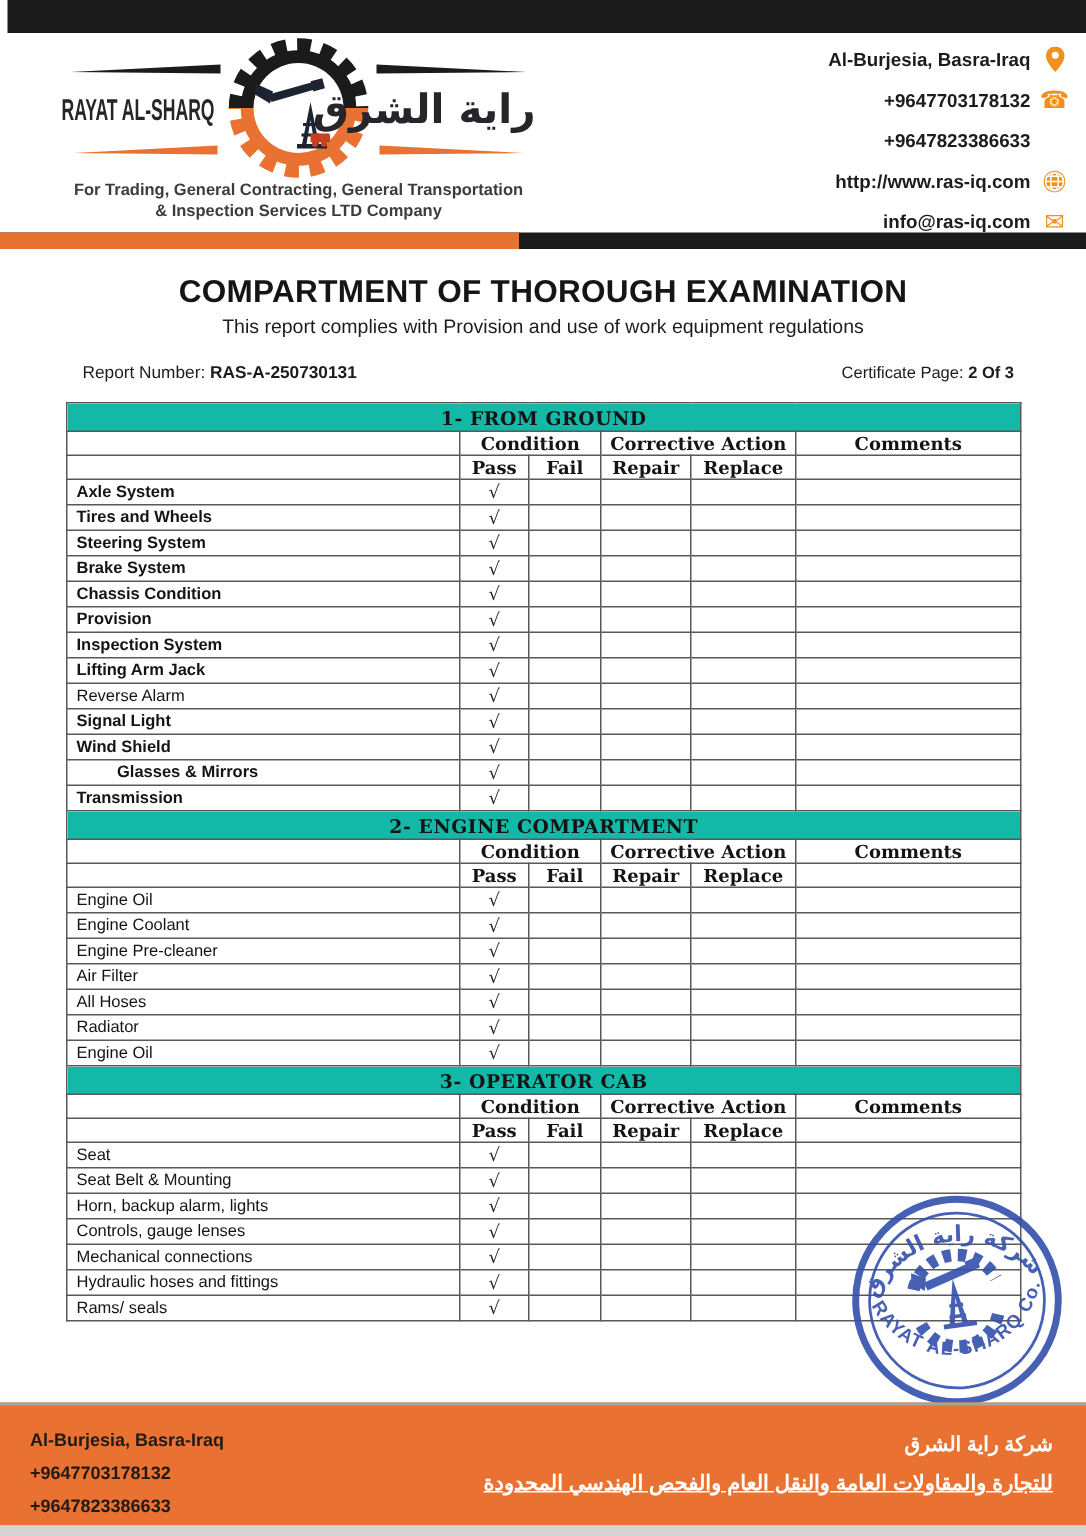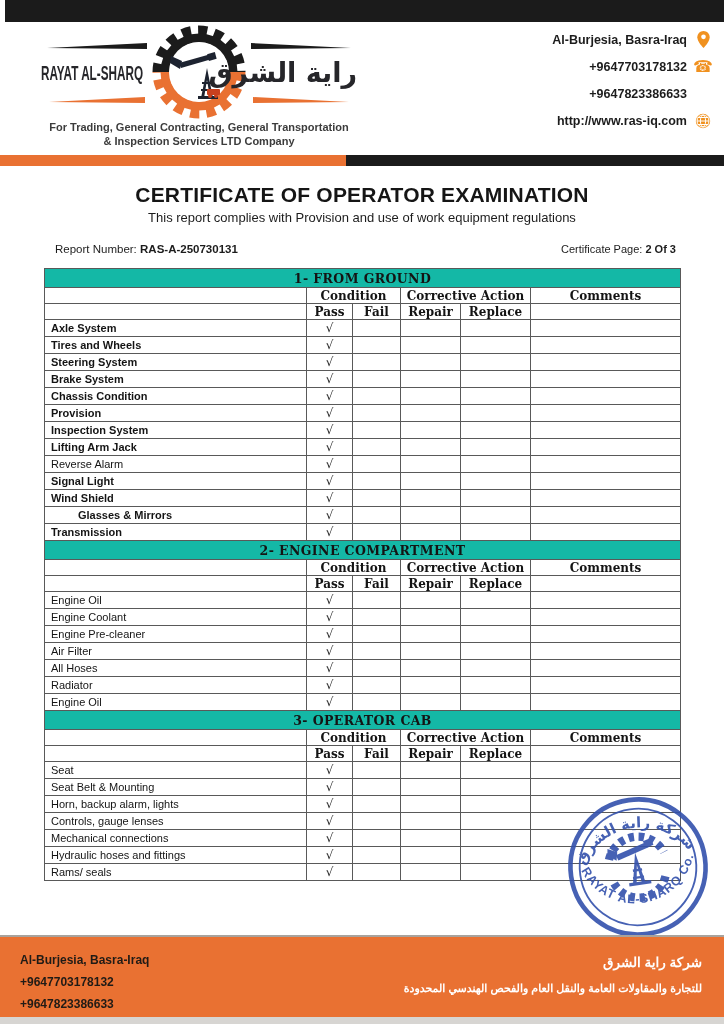--- a/index.html
+++ b/index.html
@@ -57,21 +57,21 @@
            pointer-events:none; }
 
   
   .footer { position:absolute; left:0; top:935px; width:724px; height:82px;
             background:#e97132; border-top:2px solid #a8a39d; }
   .footer-left { position:absolute; left:20px; top:12px; font-size:12px; font-weight:bold;
                  color:#201b16; line-height:22px; }
   .footer-right { position:absolute; right:22px; top:14px; text-align:right; direction:rtl;
                   color:#ffffff; font-weight:bold; }
   .footer-right .ar1 { font-size:13.5px; line-height:24px; }
-  .footer-right .ar2 { font-size:11px; line-height:26px; }
+  .footer-right .ar2 { font-size:14px; line-height:26px;text-decoration:underline; }
   .bottomstrip { position:absolute; left:0; top:1017px; width:724px; height:7px; background:#d7d5d2; }
 </style>
 </head>
 <body>
 
 <div id="page">
 
   <div class="topbar"></div>
 
   <div class="logo-wrap">
@@ -149,27 +149,31 @@
             <g stroke="#ffffff" stroke-width="1" fill="none">
               <circle cx="8" cy="8" r="6"></circle>
               <ellipse cx="8" cy="8" rx="2.6" ry="6"></ellipse>
               <line x1="2" y1="8" x2="14" y2="8"></line>
               <line x1="2.6" y1="4.5" x2="13.4" y2="4.5"></line>
               <line x1="2.6" y1="11.5" x2="13.4" y2="11.5"></line>
             </g>
           </svg>
       </span>
     </div>
+    <div class="contact-row">
+      <span class="contact-text">info@ras-iq.com</span>
+      <span class="icon-slot uicon">✉</span>
+    </div>
   </div>
 
   <div class="divbar">
     <div class="divbar-orange"></div>
   </div>
 
-  <div class="title">CERTIFICATE OF OPERATOR EXAMINATION</div>
+  <div class="title">COMPARTMENT OF THOROUGH EXAMINATION</div>
   <div class="subtitle">This report complies with Provision and use of work equipment regulations</div>
 
   <div class="report-line"><span>Report Number: </span><b>RAS-A-250730131</b></div>
   <div class="page-line"><span>Certificate Page: </span><b>2 Of 3</b></div>
 
   <div class="tbl-wrap">
     <table class="checklist">
       <colgroup>
         <col style="width:262px">
           <col style="width:46px">

